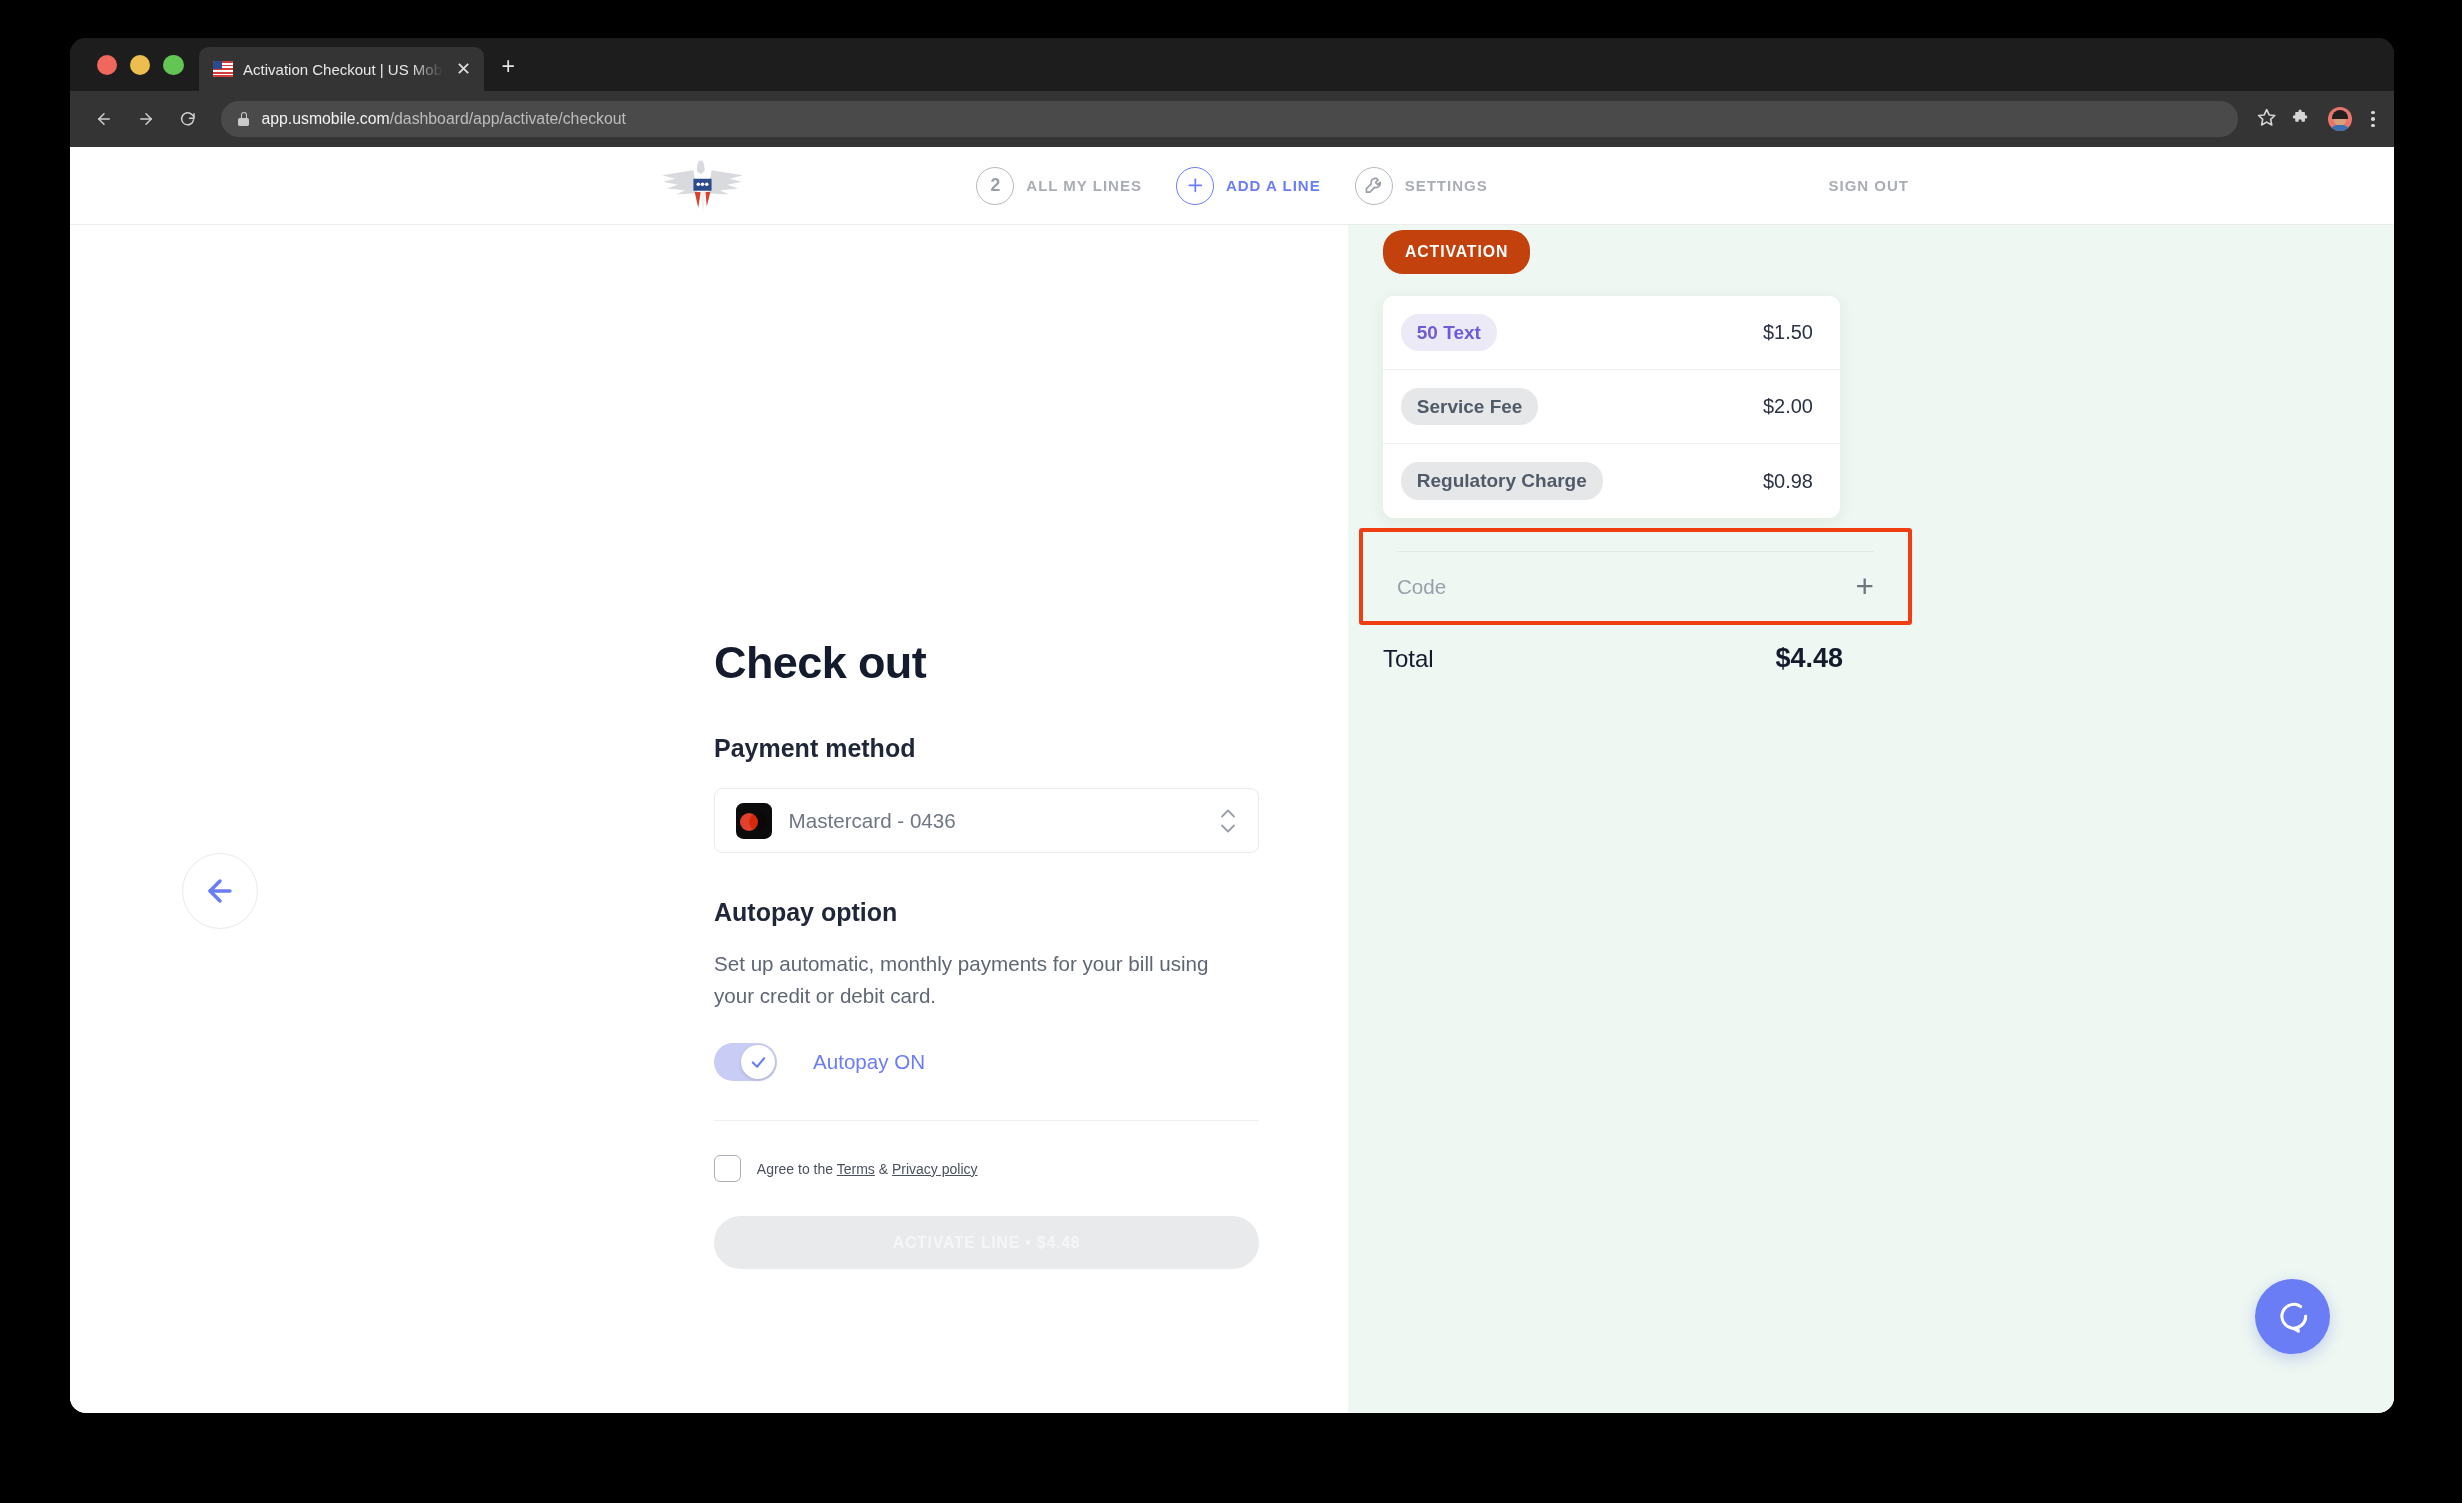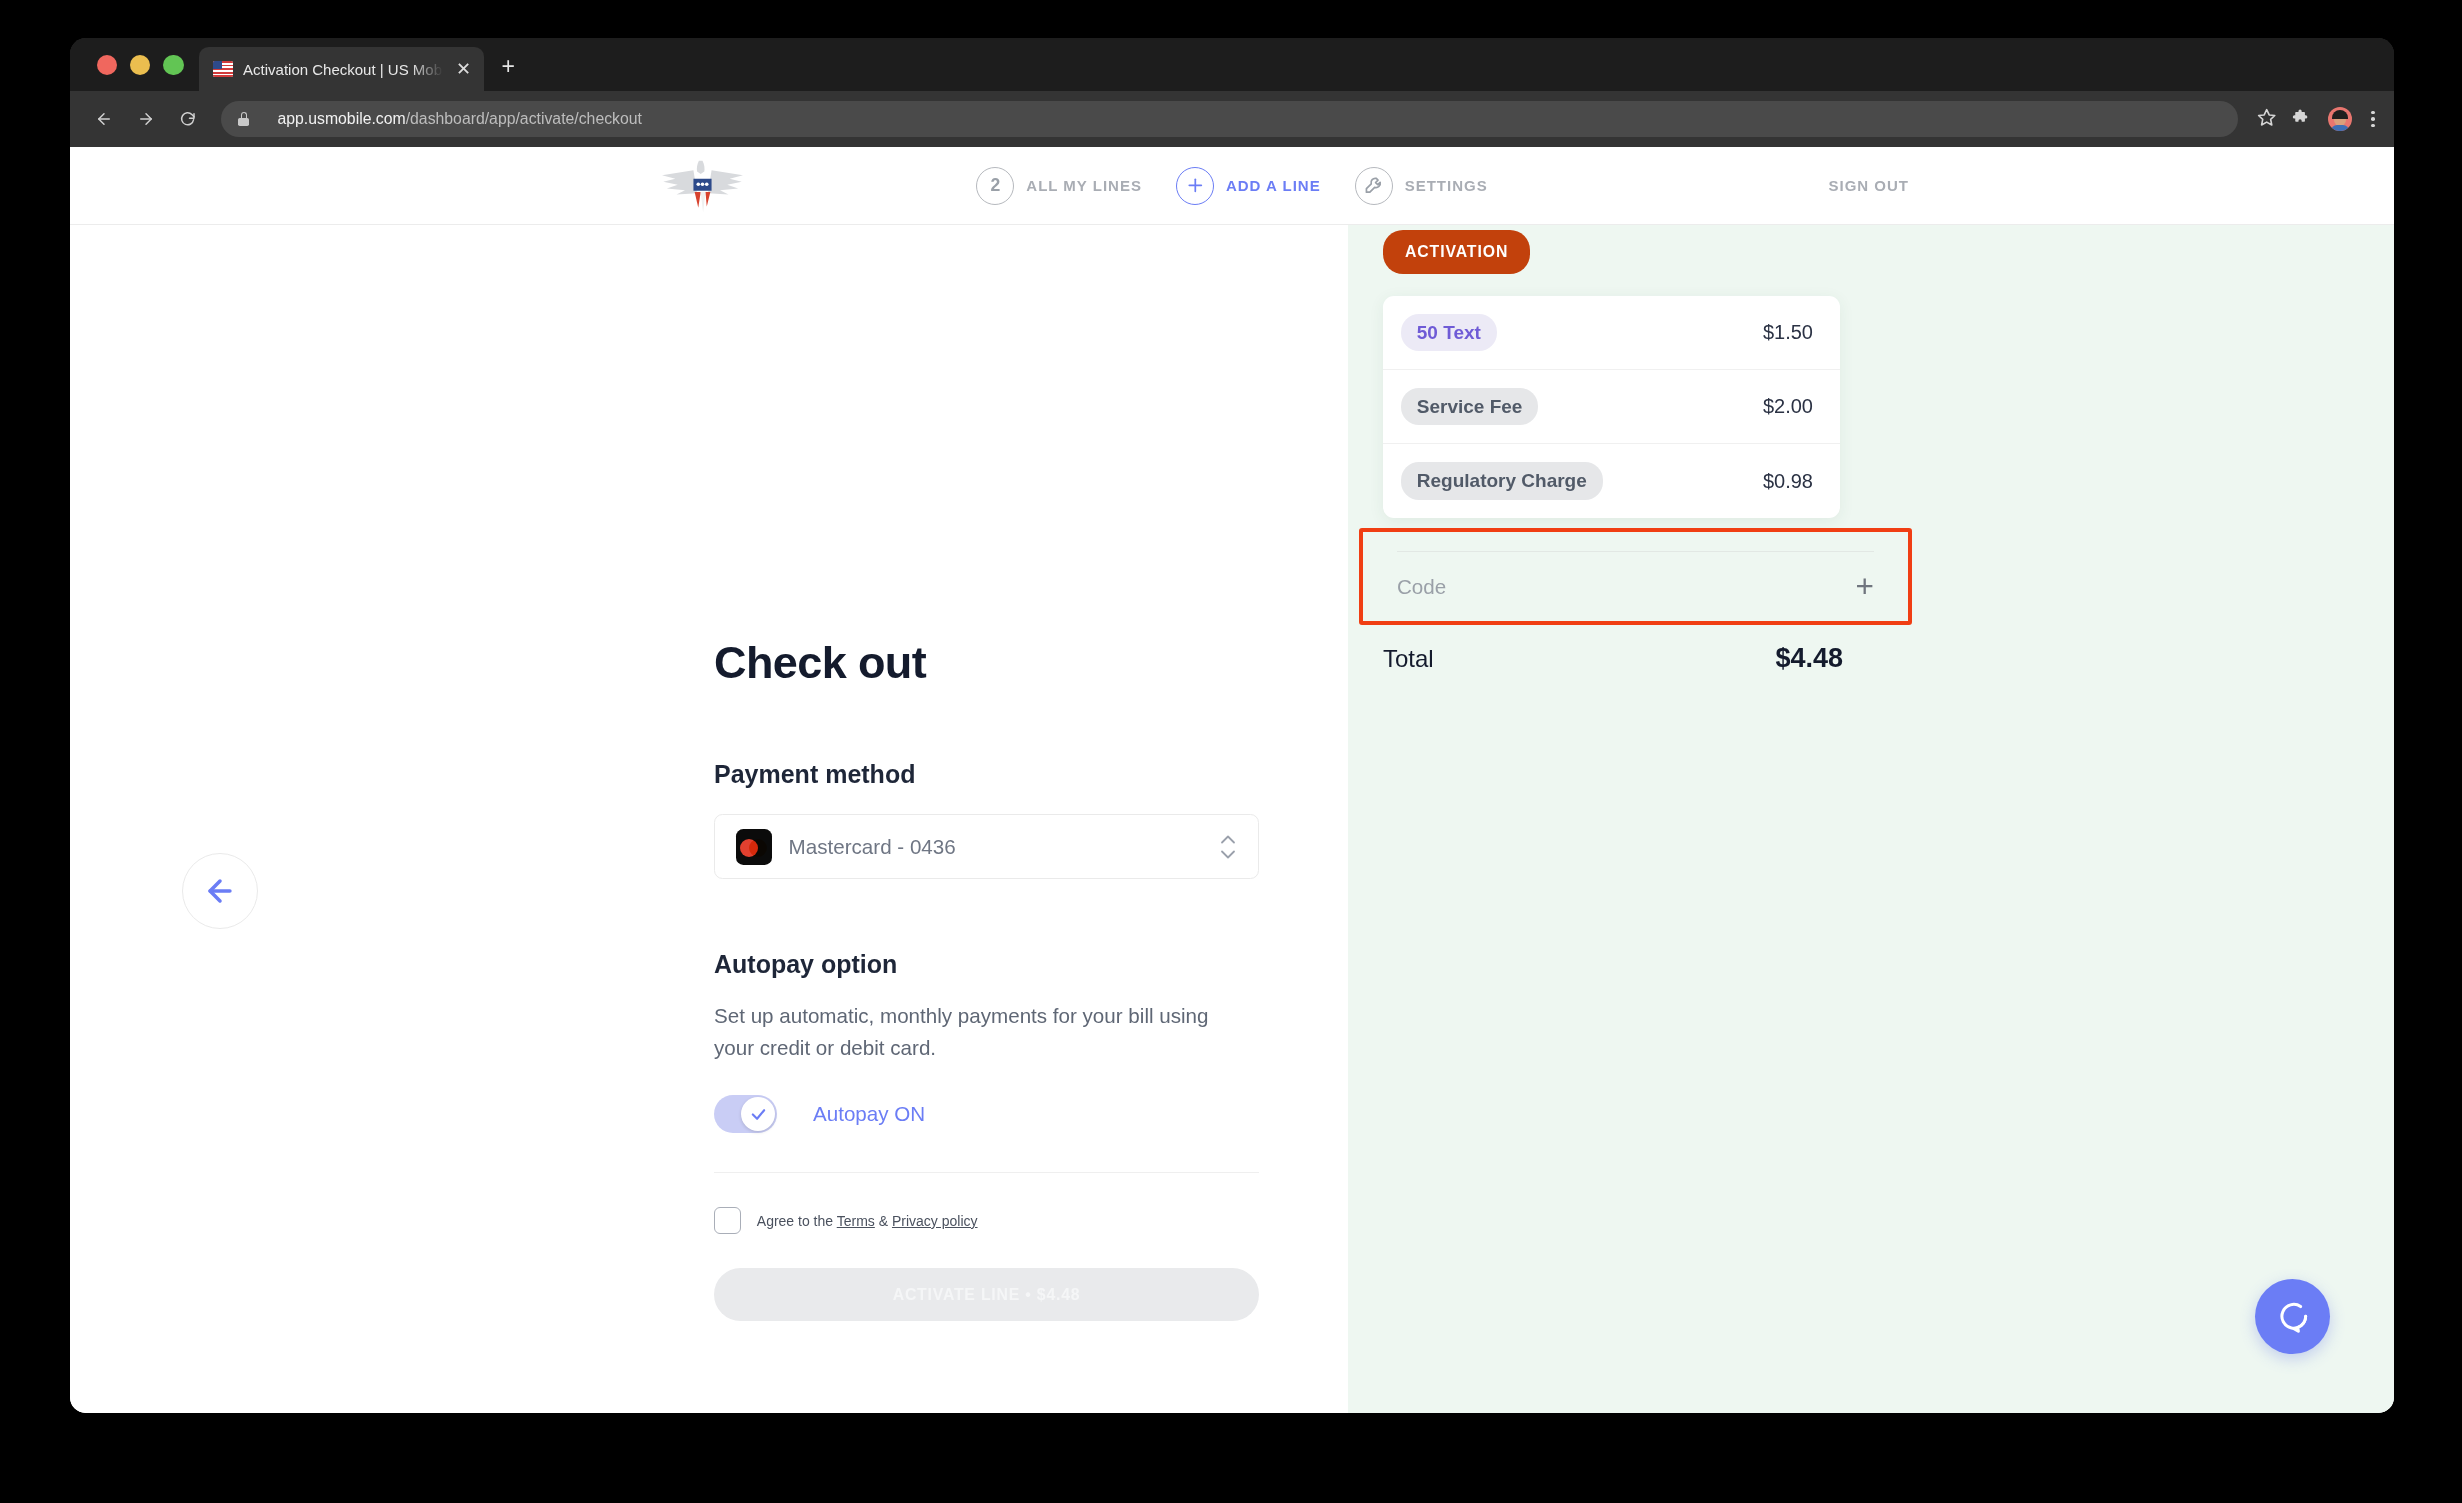--- a/index.html
+++ b/index.html
@@ -75,21 +75,21 @@
   }
   .navbtn {
     width: 36px; height: 36px; border-radius: 50%;
     display: flex; align-items: center; justify-content: center;
     color: #cfcfcf;
   }
   .navbtn svg { width: 18px; height: 18px; }
   .omnibox {
     flex: 1 1 auto; height: 36px; margin: 0 9.7px;
     background: #4a4a4a; border-radius: 18px;
-    display: flex; align-items: center; padding: 0 17px; gap: 28px;
+    display: flex; align-items: center; padding: 0 17px; gap: 12px;
   }
   .lock { width: 11px; height: 13.3px; position: relative; flex: 0 0 auto; }
   .lock .body { position: absolute; bottom: 0; left: 0; width: 11px; height: 7.9px; background: #c9c9c9; border-radius: 1.8px; }
   .lock .shackle { position: absolute; top: 0; left: 2.4px; width: 6px; height: 6.7px; border: 1.8px solid #c9c9c9; border-bottom: none; border-radius: 3.6px 3.6px 0 0; }
   .url { font-size: 15.8px; color: #bdbdbd; white-space: nowrap; }
   .url b { color: #f2f2f2; font-weight: 400; }
   .tb-icons { display: flex; align-items: center; gap: 15.8px; padding-left: 3.6px; }
   .tb-icons svg { width: 19.4px; height: 19.4px; color: #d5d5d5; }
   .avatar {
     width: 24px; height: 24px; border-radius: 50%;
@@ -135,21 +135,21 @@
   .backbtn {
     position: absolute; left: 112px; top: 628px;
     width: 76px; height: 76px; border-radius: 50%;
     background: #fff; border: 1.2px solid #eaeaea;
     display: flex; align-items: center; justify-content: center;
   }
   .backbtn svg { width: 34px; height: 34px; color: #6b7df5; }
 
   .form { position: absolute; left: 644px; top: 412px; width: 545px; }
   h1.page-title { font-size: 45px; color: #141b2d; letter-spacing: -0.6px; font-weight: 700; }
-  h2.section { font-size: 25px; color: #1e2638; margin-top: 71px; font-weight: 700; }
+  h2.section { font-size: 25px; color: #1e2638; margin-top: 45px; font-weight: 700; }
 
   .select {
     margin-top: 25.4px; height: 65px;
     border: 1.2px solid #eaeaea; border-radius: 8.5px;
     display: flex; align-items: center; padding: 0 20.6px; gap: 17px;
     background: #fff;
   }
   .mc-tile { width: 36px; height: 36px; border-radius: 7.3px; background: #0b0b0b; position: relative; flex: 0 0 auto; }
   .mc-tile i { position: absolute; top: 9.7px; width: 18px; height: 18px; border-radius: 50%; }
   .mc-tile .c1 { left: 4.2px; background: #e2402f; }

